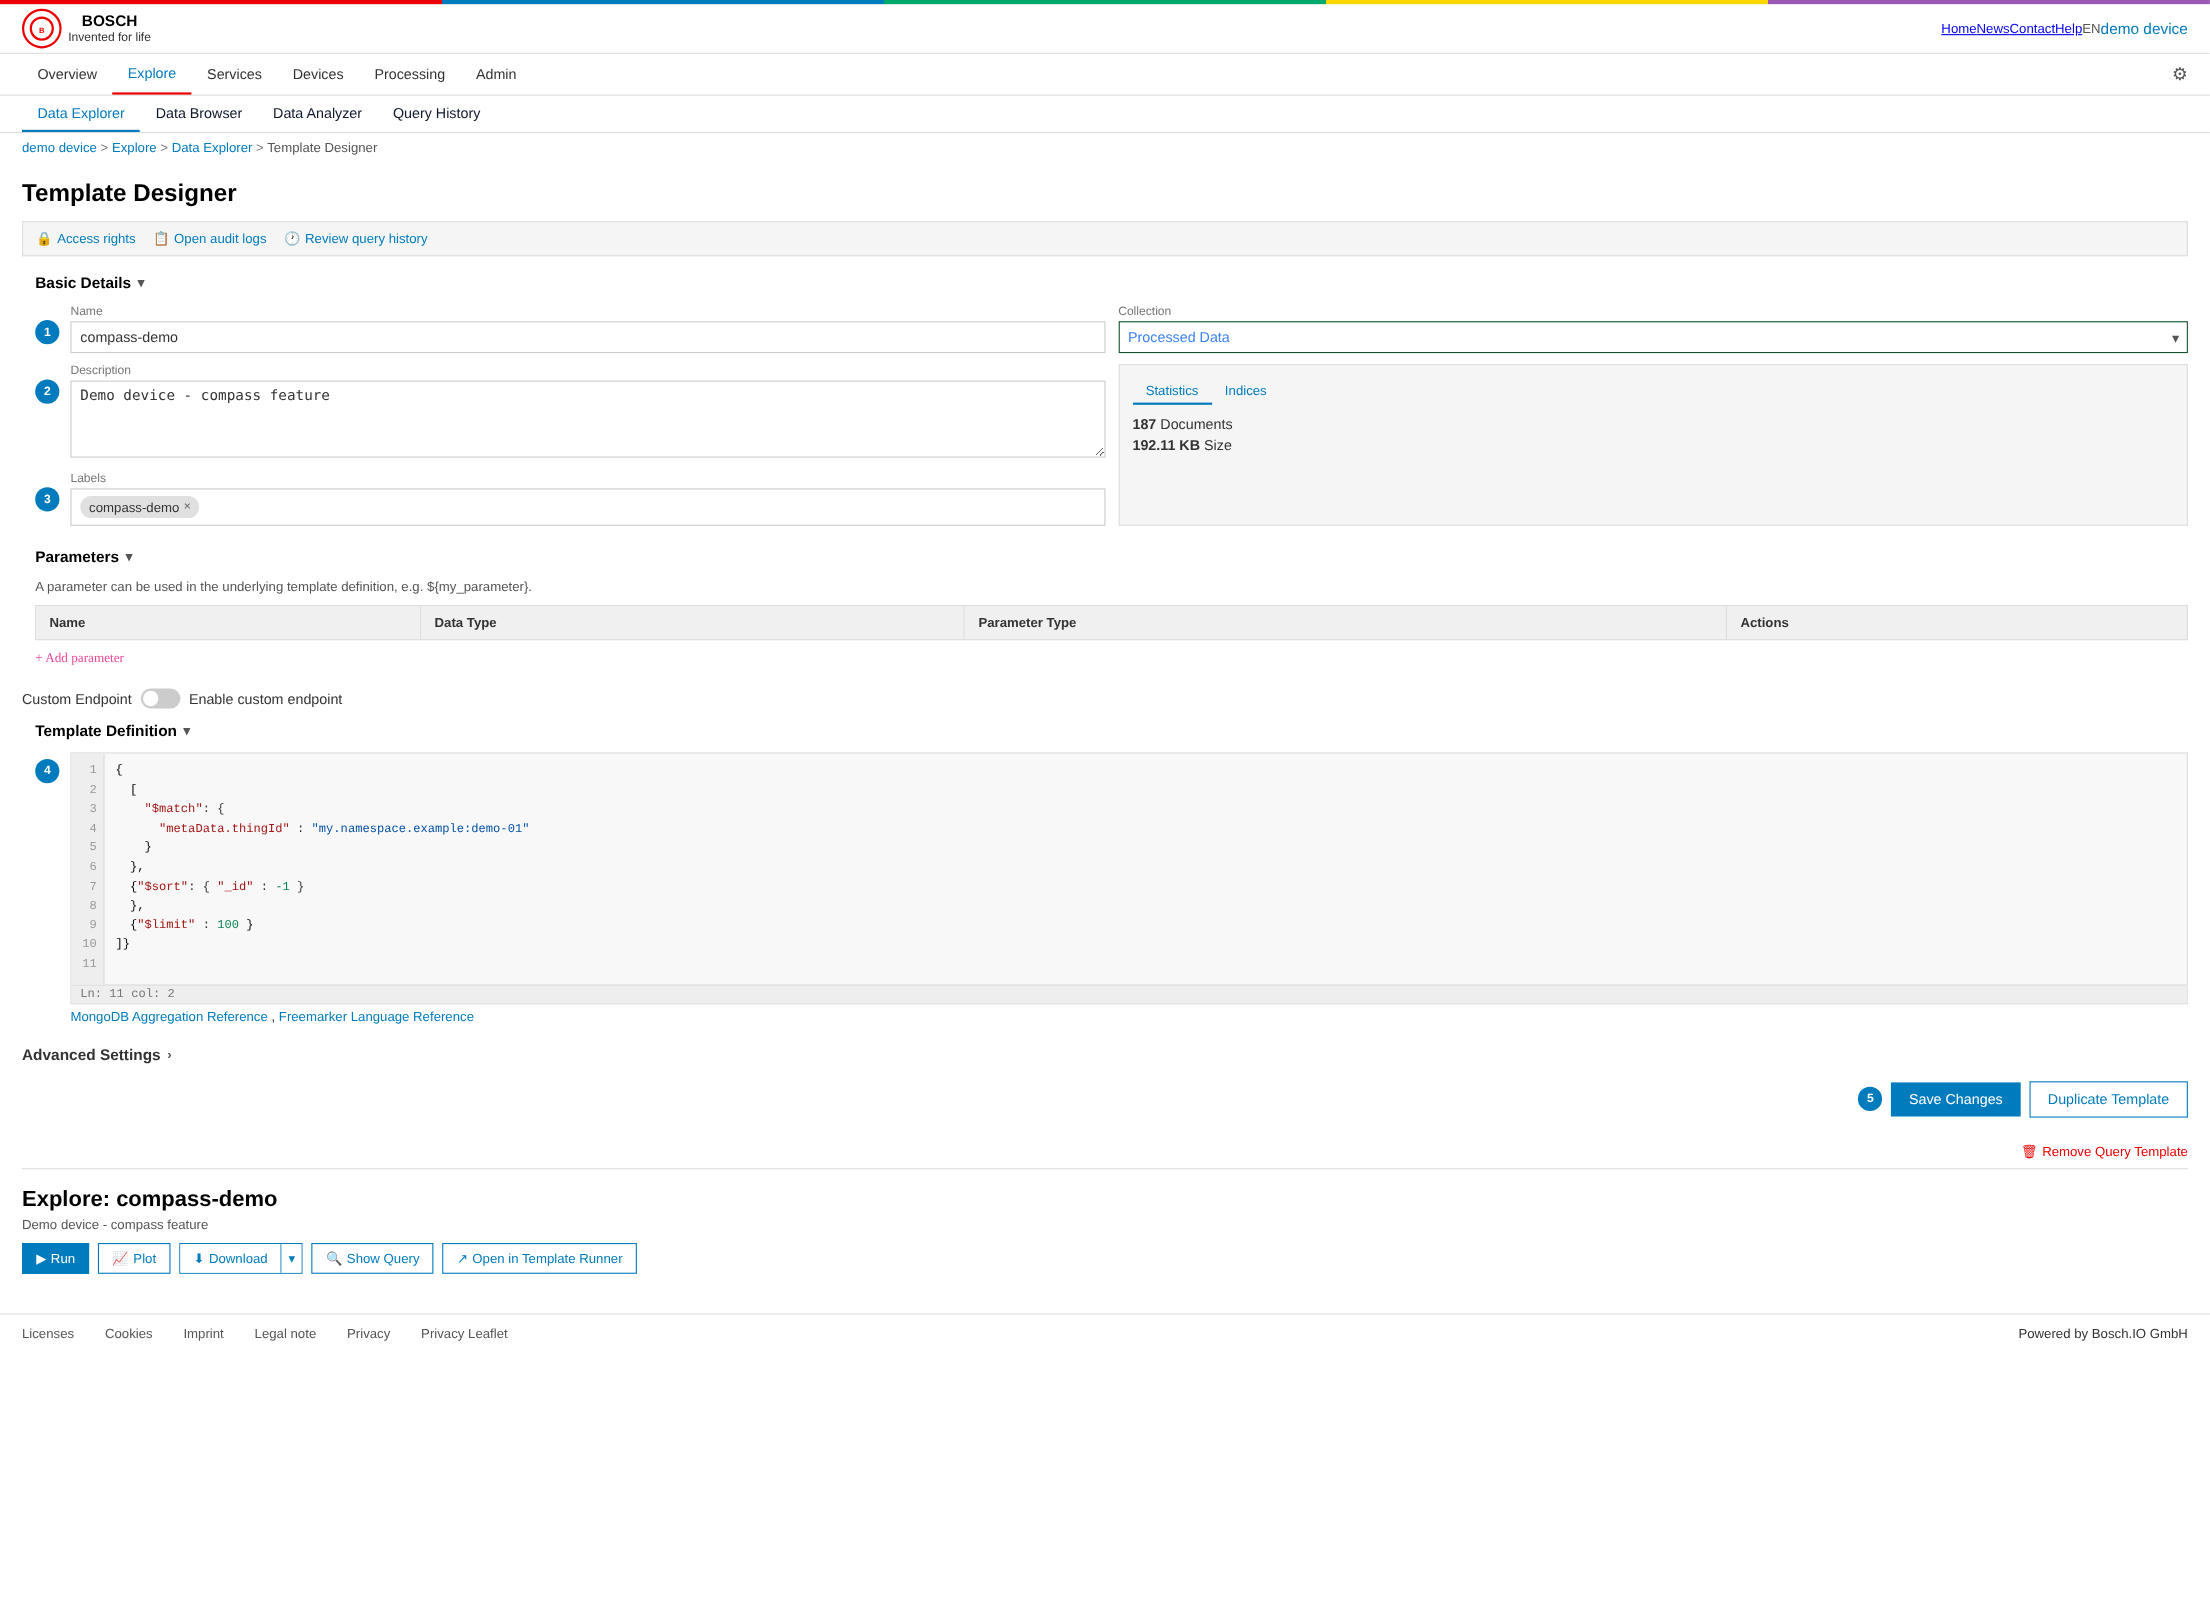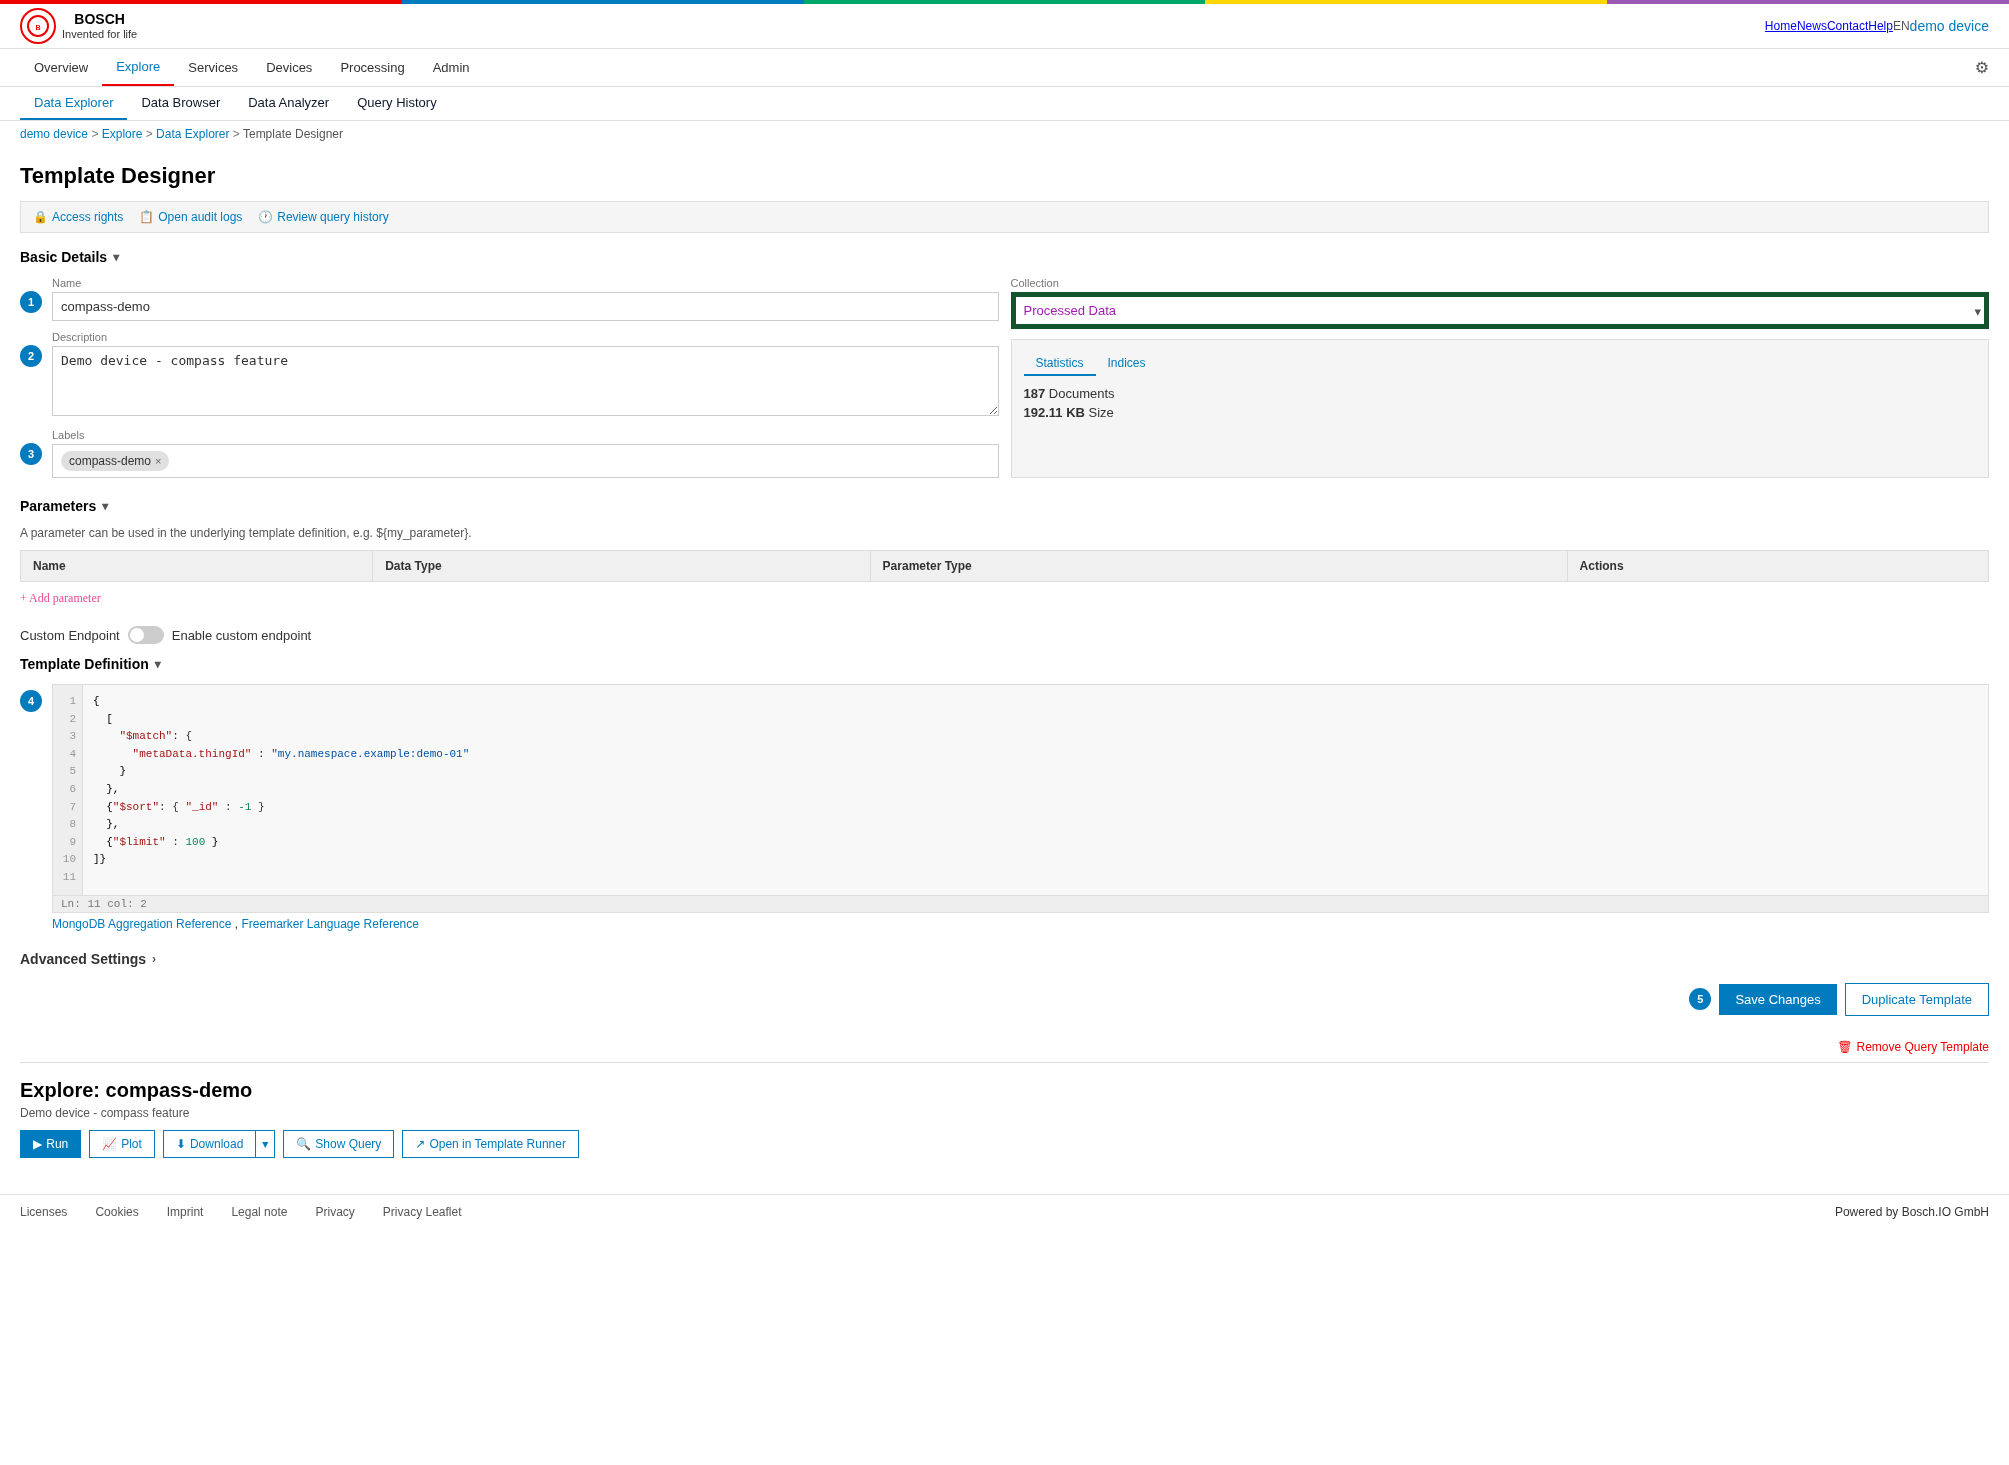--- a/index.html
+++ b/index.html
@@ -89,21 +89,21 @@
       background: #f5f5f5;
       border: 1px solid #ddd;
       margin-bottom: 16px;
     }
     .action-link {
       display: flex; align-items: center; gap: 4px;
       color: #007bbd; font-size: 12px; cursor: pointer; text-decoration: none;
     }
 
     
-    .section { margin-bottom: 20px; }
+    .section { margin-bottom: 20px; margin-left: 12px; }
     .section-header {
       display: flex; align-items: center; gap: 6px;
       font-size: 14px; font-weight: 600; color: #000;
       margin-bottom: 12px; cursor: pointer;
     }
     .section-header .chevron { font-size: 12px; color: #555; }
 
     
     .basic-details-grid {
       display: grid;
@@ -141,22 +141,22 @@
     }
     .label-tag {
       background: #e0e0e0; border-radius: 12px;
       padding: 2px 8px; font-size: 12px; color: #333;
       display: flex; align-items: center; gap: 4px;
     }
     .label-tag .remove { cursor: pointer; color: #666; font-size: 11px; }
 
     
     .collection-select {
-      width: 100%; border: 5px solid #14532d; padding: 6px 8px;
-      font-size: 13px; color: #a21caf; background: #fff;
+      width: 100%; border: 1px solid #14532d; padding: 6px 8px;
+      font-size: 13px; color: #3b82f6; background: #fff;
       appearance: none; outline: none; cursor: pointer;
     }
     .select-wrapper { position: relative; }
     .select-wrapper::after {
       content: '▾'; position: absolute; right: 8px; top: 50%;
       transform: translateY(-50%); color: #555; pointer-events: none;
     }
 
     
     .stats-box {

